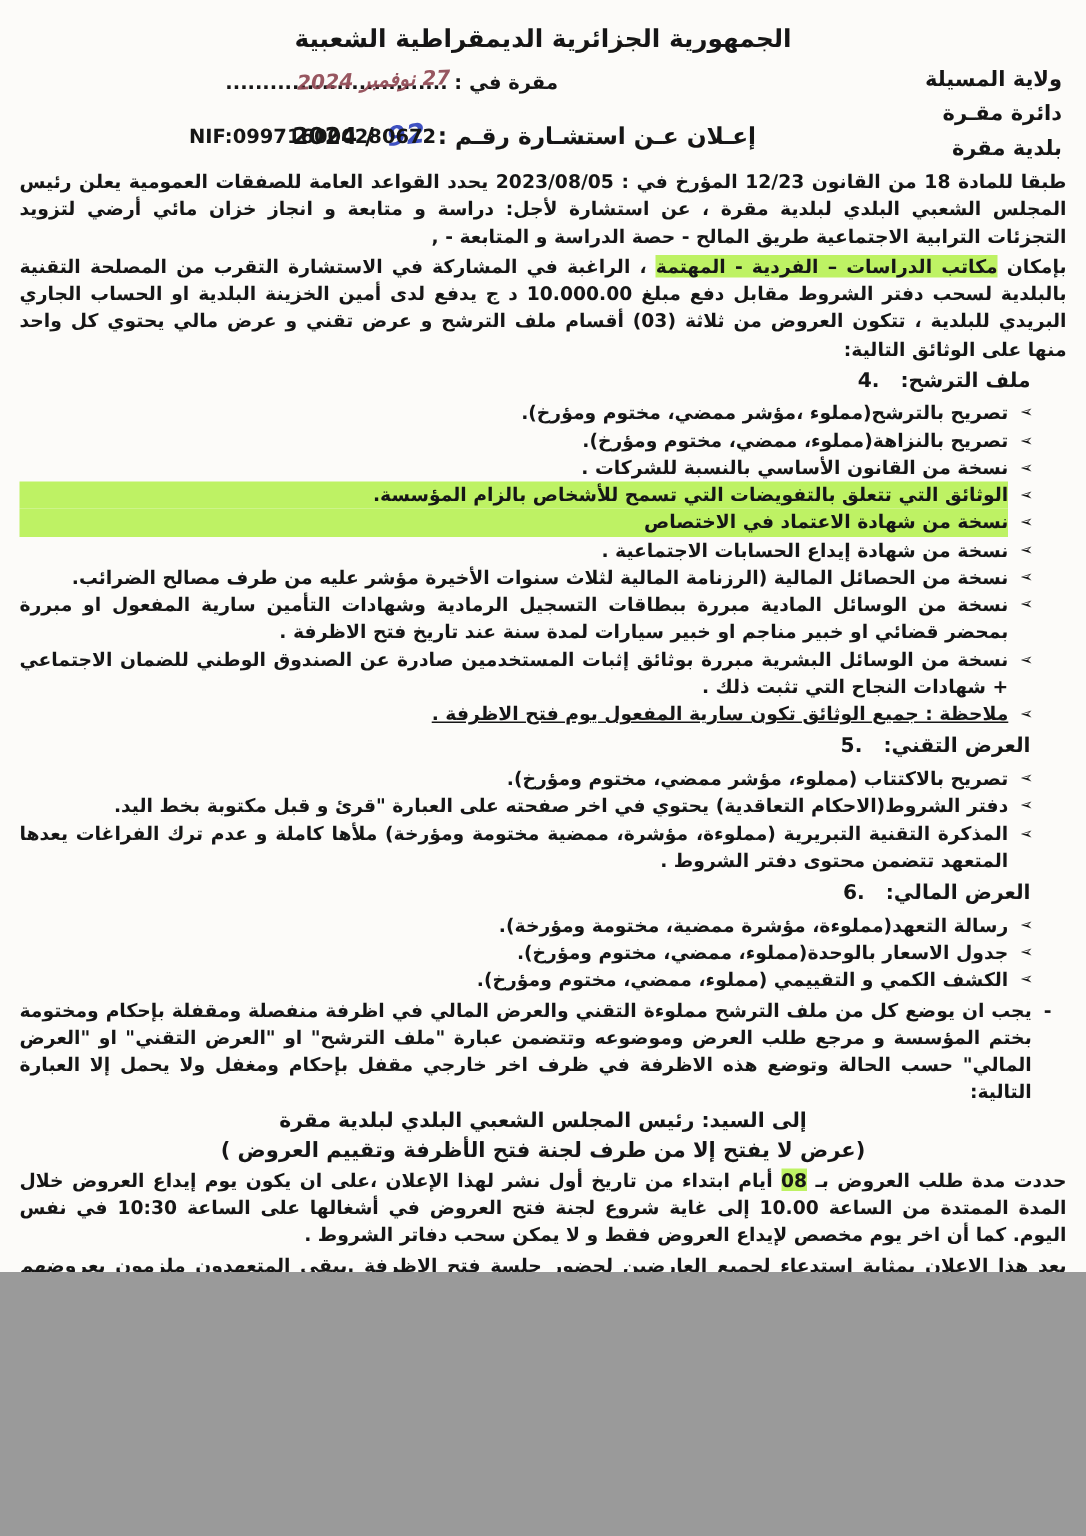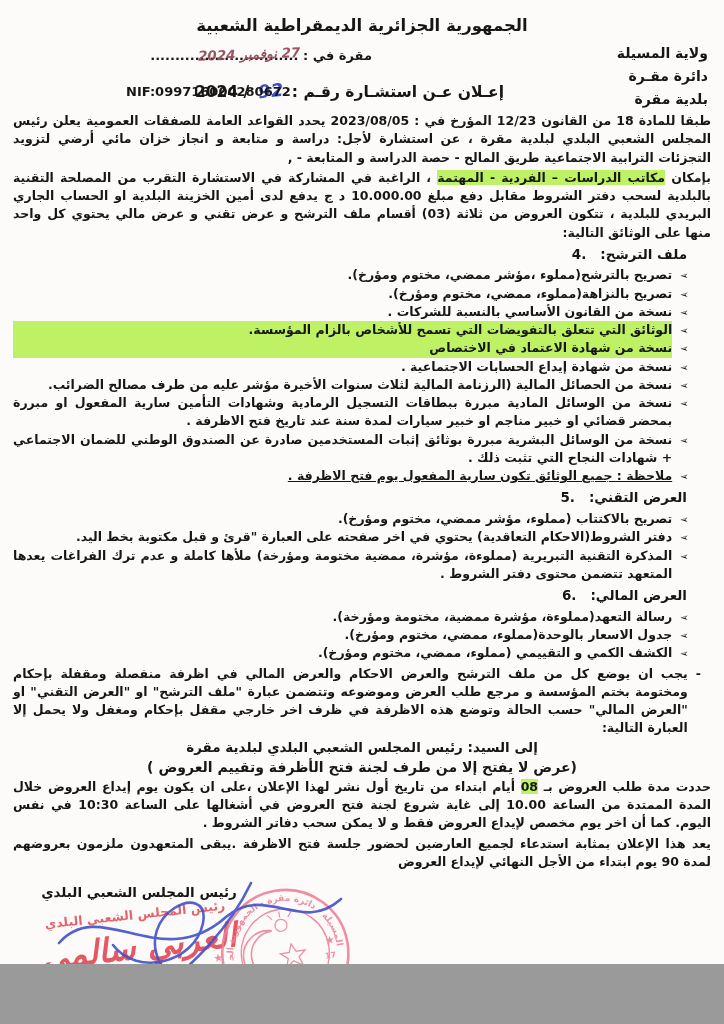--- a/index.html
+++ b/index.html
@@ -1,17 +1,17 @@
 <!DOCTYPE html>
 <html lang="ar" dir="rtl"><head>
 <meta charset="utf-8">
 <style>
   html,body{margin:0;padding:0;background:#9a9a9a;}
   .page{
-    position:relative;width:724px;height:964px;margin:0 auto;
+    position:relative;width:724px;height:848px;margin:0 auto;
     background:#fcfbf9;color:#161616;overflow:hidden;
     font-family:"DejaVu Sans","Liberation Sans",sans-serif;
     direction:rtl;font-weight:700;
   }
   
   .rep-title{position:absolute;top:16px;right:0;left:0;margin:0;
     text-align:center;font-size:16.5px;letter-spacing:.2px;}
   .gov-block{position:absolute;top:42px;right:16px;text-align:right;
     font-size:14px;line-height:1.65;}
   .date-line{position:absolute;top:48px;right:352px;font-size:13px;white-space:nowrap;}
@@ -174,21 +174,21 @@
           <span class="t">جدول الاسعار بالوحدة(مملوء، ممضي، مختوم ومؤرخ).</span>
         </li>
       <li>
           <span class="arr">➢</span>
           <span class="t">الكشف الكمي و التقييمي (مملوء، ممضي، مختوم ومؤرخ).</span>
         </li>
     </ul>
 
     <div class="dash-para">
       <span class="dash">-</span>
-      <span class="t">يجب ان يوضع كل من ملف الترشح والعرض الاحكام والعرض المالي في اظرفة منفصلة ومقفلة بإحكام ومختومة بختم المؤسسة و مرجع طلب العرض وموضوعه وتتضمن عبارة "ملف الترشح" او "العرض التقني" او "العرض المالي" حسب الحالة وتوضع هذه الاظرفة في ظرف اخر خارجي مقفل بإحكام ومغفل ولا يحمل إلا العبارة التالية:</span>
+      <span class="t">يجب ان يوضع كل من ملف الترشح مملوءة التقني والعرض المالي في اظرفة منفصلة ومقفلة بإحكام ومختومة بختم المؤسسة و مرجع طلب العرض وموضوعه وتتضمن عبارة "ملف الترشح" او "العرض التقني" او "العرض المالي" حسب الحالة وتوضع هذه الاظرفة في ظرف اخر خارجي مقفل بإحكام ومغفل ولا يحمل إلا العبارة التالية:</span>
     </div>
 
     <div class="center-line addressee">إلى السيد: رئيس المجلس الشعبي البلدي لبلدية مقرة</div>
     <div class="center-line warning">(عرض لا يفتح إلا من طرف لجنة فتح الأظرفة وتقييم العروض )</div>
 
 
     <p class="deadline1"><span>حددت مدة طلب العروض  بـ </span><span class="hl">08</span><span> أيام ابتداء من تاريخ أول نشر لهذا الإعلان ،على ان يكون يوم إيداع العروض خلال المدة الممتدة من الساعة 10.00 إلى غاية شروع لجنة فتح العروض في أشغالها على الساعة 10:30 في نفس اليوم. كما أن اخر يوم مخصص لإيداع العروض فقط و لا يمكن سحب دفاتر الشروط .</span></p>
 
     <p class="deadline2">يعد هذا الإعلان بمثابة استدعاء لجميع العارضين لحضور جلسة فتح الاظرفة .يبقى المتعهدون ملزمون بعروضهم لمدة 90 يوم ابتداء من الأجل النهائي لإيداع العروض</p>
 

